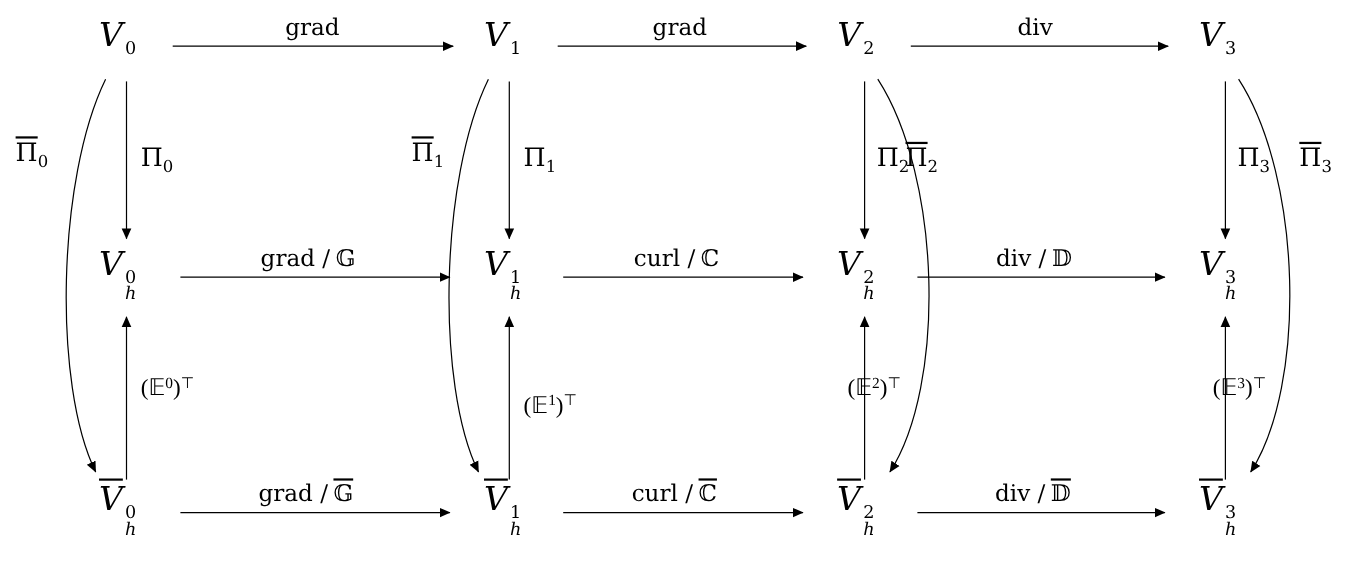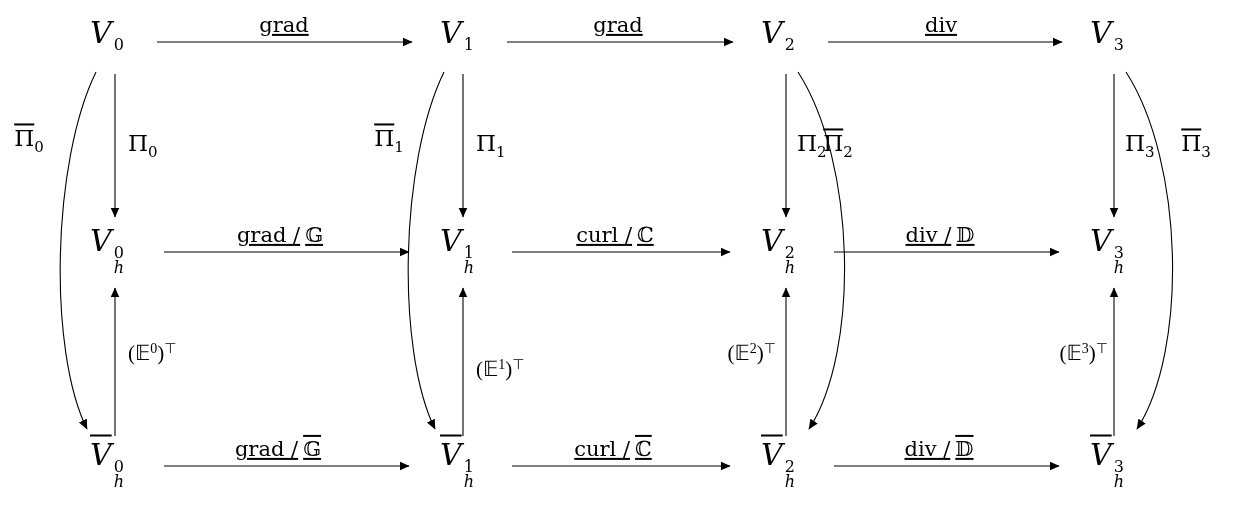--- a/index.html
+++ b/index.html
@@ -14,26 +14,26 @@
   svg.arrows { position: absolute; left: 0; top: 0; }
 
   .node { position: absolute; transform: translate(-50%,-50%); white-space: nowrap; line-height: 1; }
   .node .base { font-style: italic; font-size: 30px; line-height: 1; }
   .stack { display: inline-flex; flex-direction: column; vertical-align: -7px; line-height: 1; margin-left: 2px; }
   .ssup, .ssub { font-size: 16px; line-height: 15px; height: 15px; display: block; font-style: normal; }
   .ssub { font-style: italic; }
 
   .ov { text-decoration: overline; text-decoration-thickness: 1.6px; }
 
-  .hlabel { position: absolute; transform: translate(-50%,-100%); font-size: 21px; white-space: nowrap; line-height: 1.1; text-decoration: underline; }
+  .hlabel { position: absolute; transform: translate(-50%,-100%); font-size: 21px; white-space: nowrap; line-height: 1.1; }
   .hlabel .mat { margin-left: 5px; }
 
   .vlabel { position: absolute; transform: translate(0,-50%); font-size: 23px; white-space: nowrap; line-height: 1.1; }
   .vlabel.ctr { transform: translate(-50%,-50%); }
-  .vlabel.ra  { transform: translate(-100%,-50%); }
+  .vlabel.ra  { transform: translate(-100%,-50%); margin-left: 43px; }
   .vlabel sub { font-size: 15px; }
 
   .lift { font-size: 21px; font-family: Liberation Serif, serif; }
   .lift sup { font-size: 14px; vertical-align: 7px; }
 </style>
 </head>
 <body>
 
 <div class="canvas">
 

